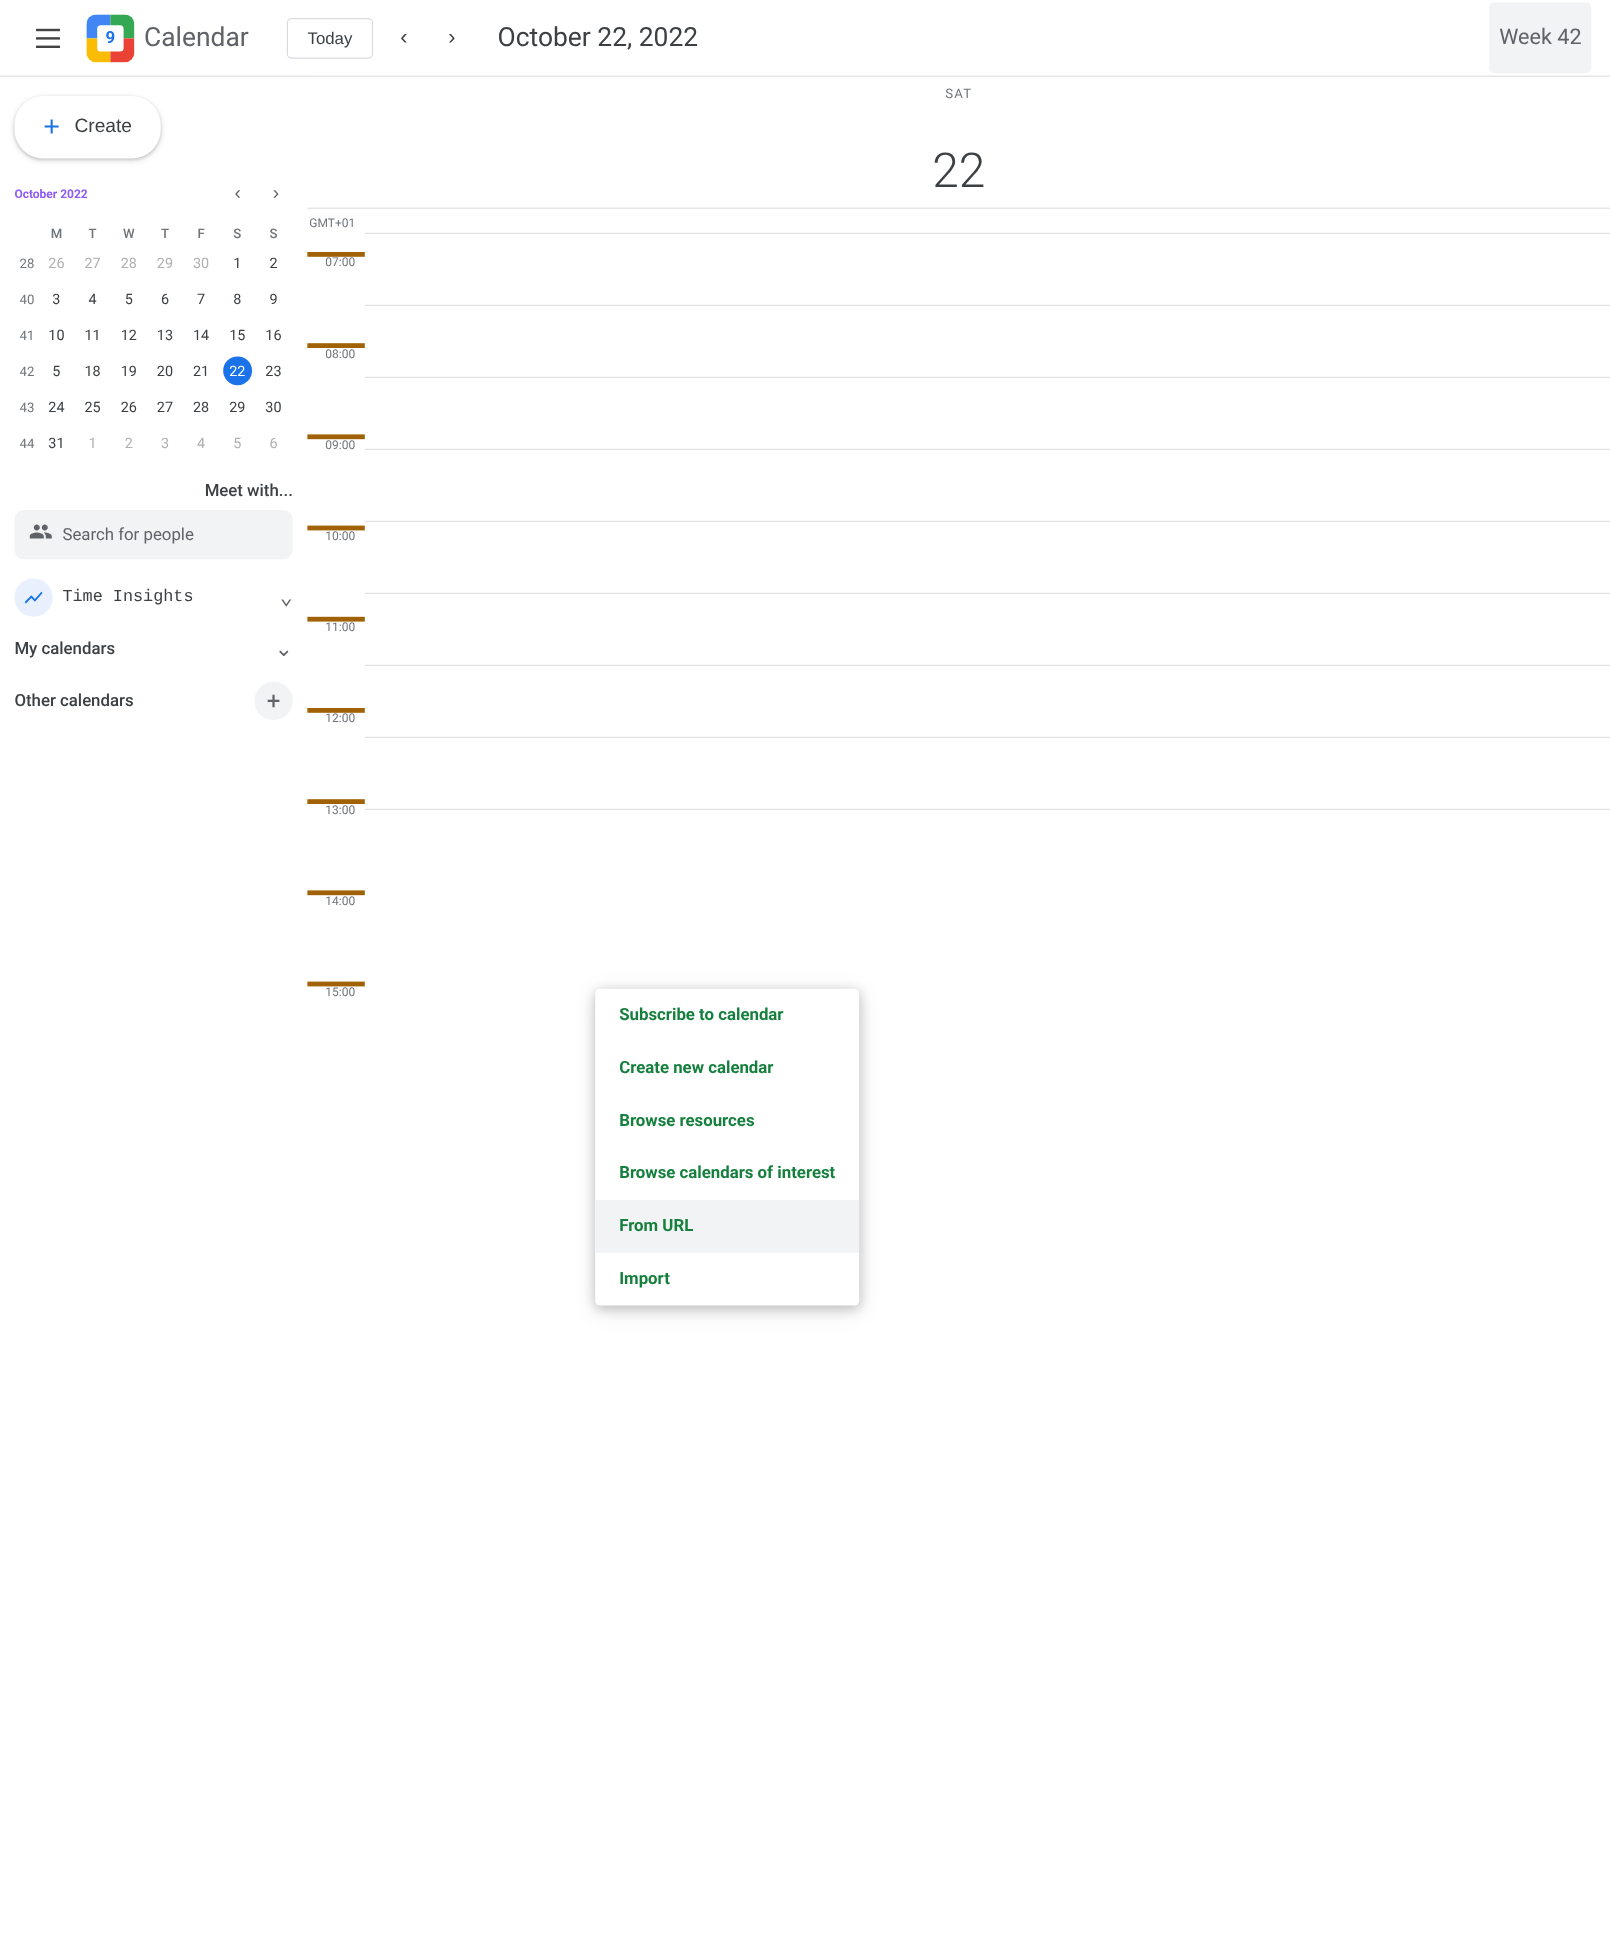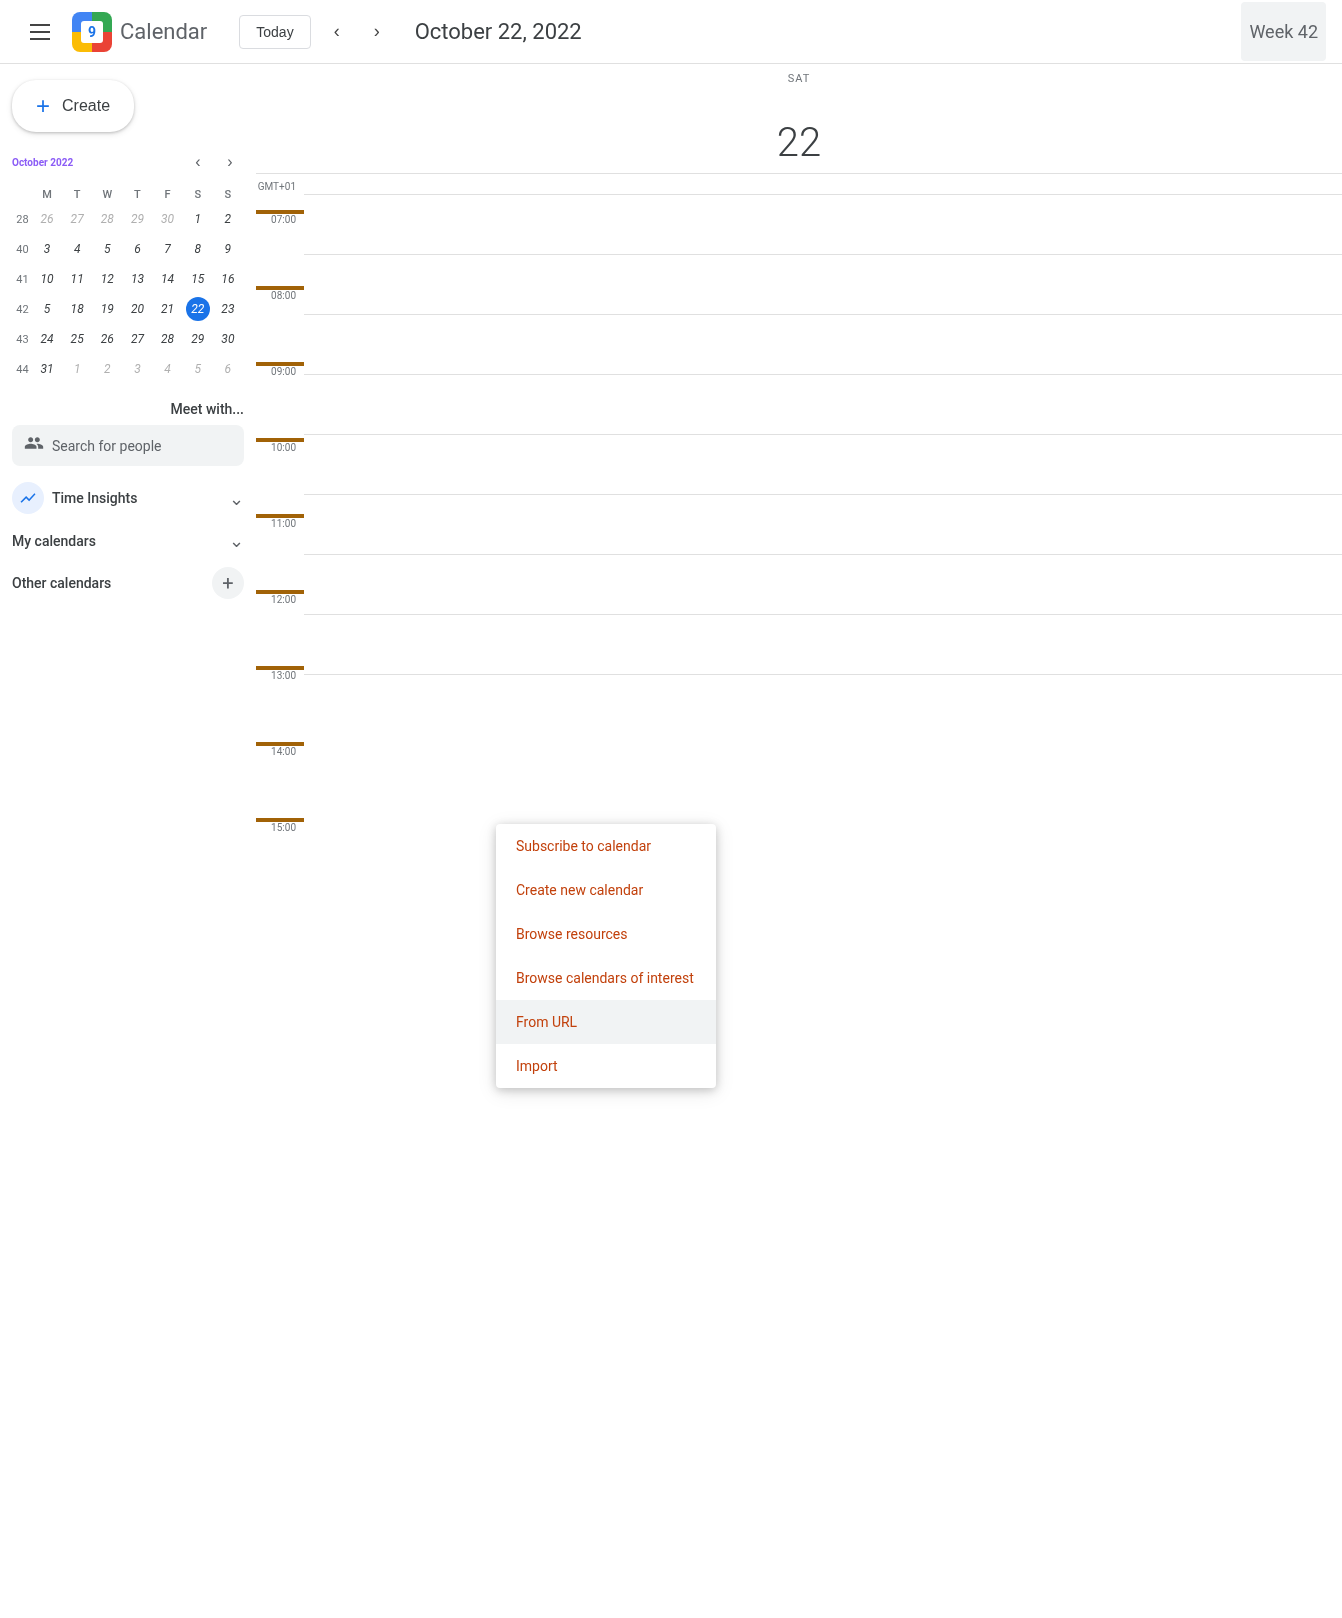--- a/index.html
+++ b/index.html
@@ -79,21 +79,21 @@
     .mini-cal-header { display: flex; align-items: center; justify-content: space-between; margin-bottom: 8px; }
     .mini-cal-title { font-size: 10px; font-weight: 700; color: #8b5cf6; }
     .mini-cal-nav { display: flex; gap: 4px; }
     .mini-cal-nav-btn { background: none; border: none; cursor: pointer; color: #5f6368; font-size: 16px; width: 28px; height: 28px; border-radius: 50%; display: flex; align-items: center; justify-content: center; }
     .mini-cal-grid { width: 100%; }
     .mini-cal-grid th { font-size: 11px; color: #70757a; font-weight: 500; text-align: center; padding: 2px; width: 32px; }
     .mini-cal-grid td { text-align: center; padding: 2px; width: 32px; }
     .mini-cal-grid td span {
       display: inline-flex; align-items: center; justify-content: center;
       width: 24px; height: 24px; border-radius: 50%;
-      font-size: 12px; cursor: pointer; color: #3c4043; font-style: italic;
+      font-size: 12px; cursor: pointer; color: #3c4043;
     }
     .mini-cal-grid td.today span { background: #1a73e8; color: white; }
     .mini-cal-grid td.other-month span { color: #b0b0b0; }
     .week-num { font-size: 11px; color: #70757a; text-align: right; padding-right: 4px; }
 
     
     .section-title { font-size: 14px; font-weight: 500; color: #3c4043; padding: 8px 12px 4px; text-align: right; }
     .search-people {
       display: flex; align-items: center; gap: 8px;
       margin: 4px 12px 8px;
@@ -103,20 +103,21 @@
       cursor: text;
     }
     .search-people-icon { color: #5f6368; font-size: 20px; }
     .search-people-text { color: #5f6368; font-size: 14px; }
 
     
     .time-insights-row {
       display: flex; align-items: center; justify-content: space-between;
       padding: 8px 12px;
       cursor: pointer;
+      font-family: Liberation Mono, monospace;
     }
     .time-insights-left { display: flex; align-items: center; gap: 8px; }
     .time-insights-icon {
       width: 32px; height: 32px; border-radius: 50%;
       background: #e8f0fe;
       display: flex; align-items: center; justify-content: center;
       color: #1a73e8; font-size: 16px;
     }
     .time-insights-label { font-size: 14px; font-weight: 500; color: #3c4043; }
     .chevron-down { font-size: 18px; color: #5f6368; }
@@ -173,22 +174,23 @@
       background: white;
       border-radius: 4px;
       box-shadow: 0 2px 10px rgba(0,0,0,0.2), 0 4px 20px rgba(0,0,0,0.1);
       min-width: 220px;
       z-index: 100;
       overflow: hidden;
     }
     .context-menu-item {
       padding: 14px 20px;
       font-size: 14px;
-      color: #c2410c;
-      cursor: pointer;
+      color: #15803d;
+      cursor: pointer;
+      font-weight: bold;
     }
     .context-menu-item.highlighted { background: #f1f3f4; }
 
     
     .gmt-label {
       font-size: 10px; color: #70757a;
       text-align: right; padding-right: 8px;
       padding-bottom: 2px;
       height: 20px;
       display: flex; align-items: flex-end; justify-content: flex-end;

